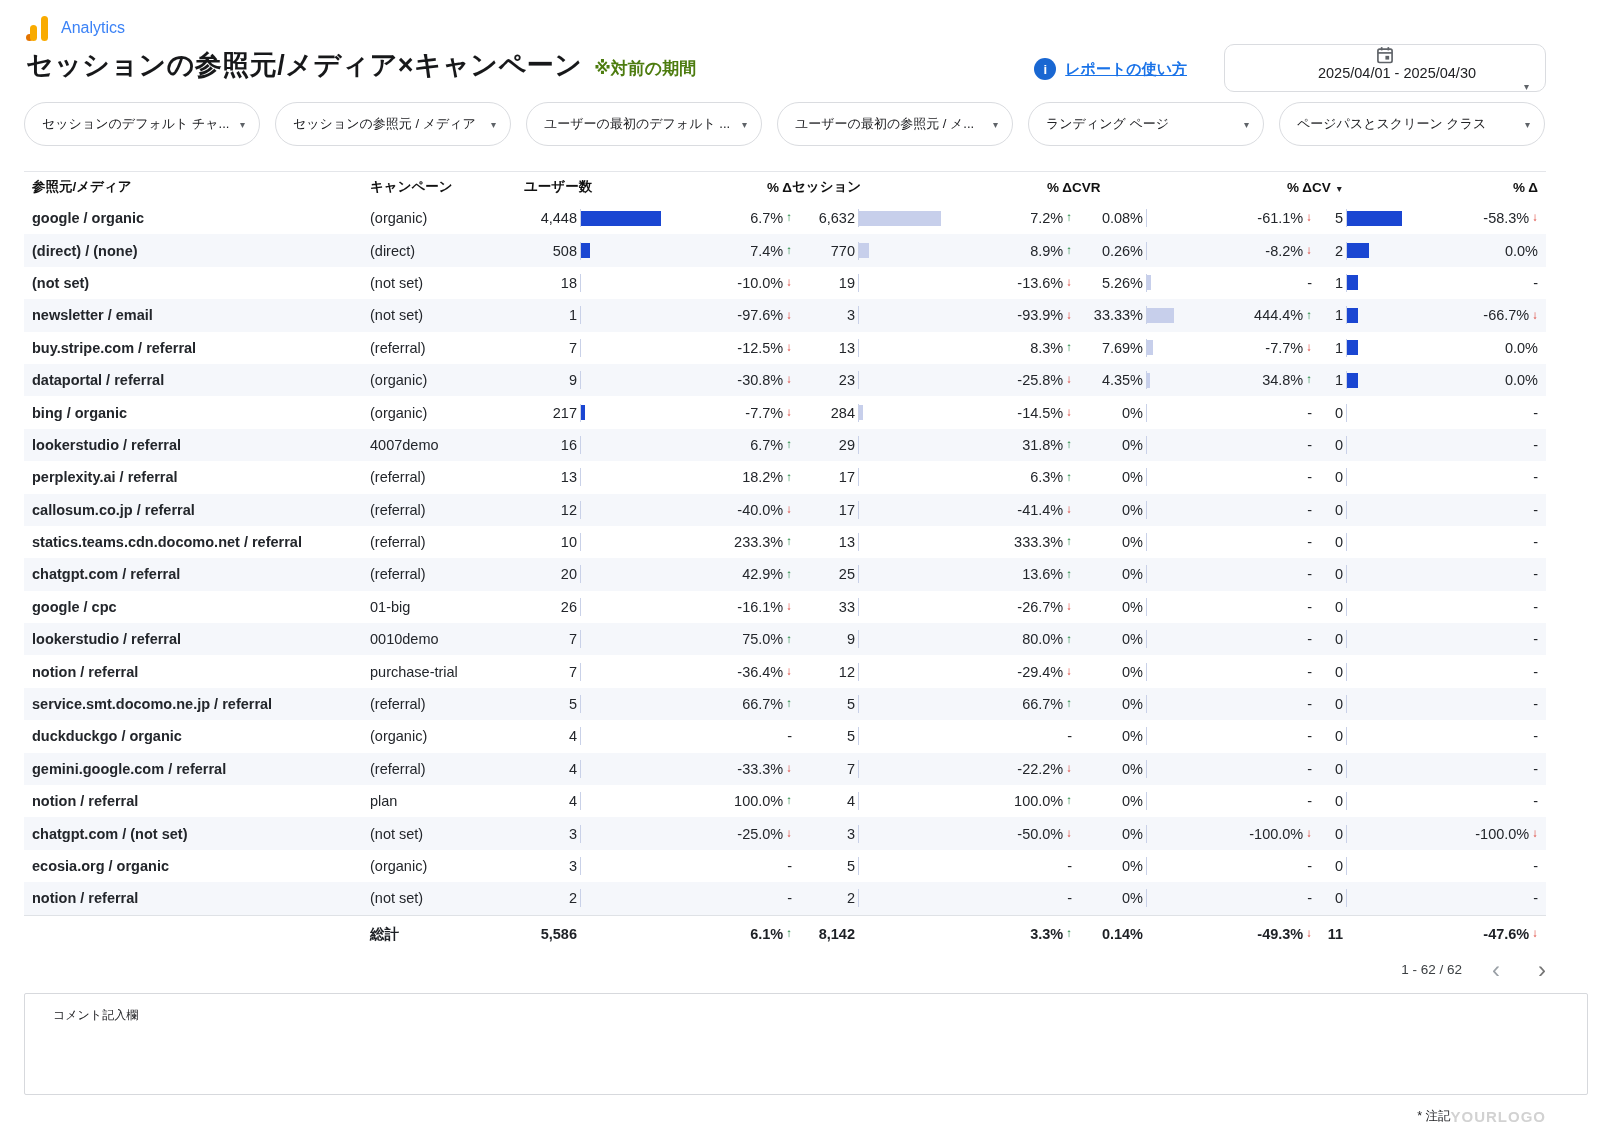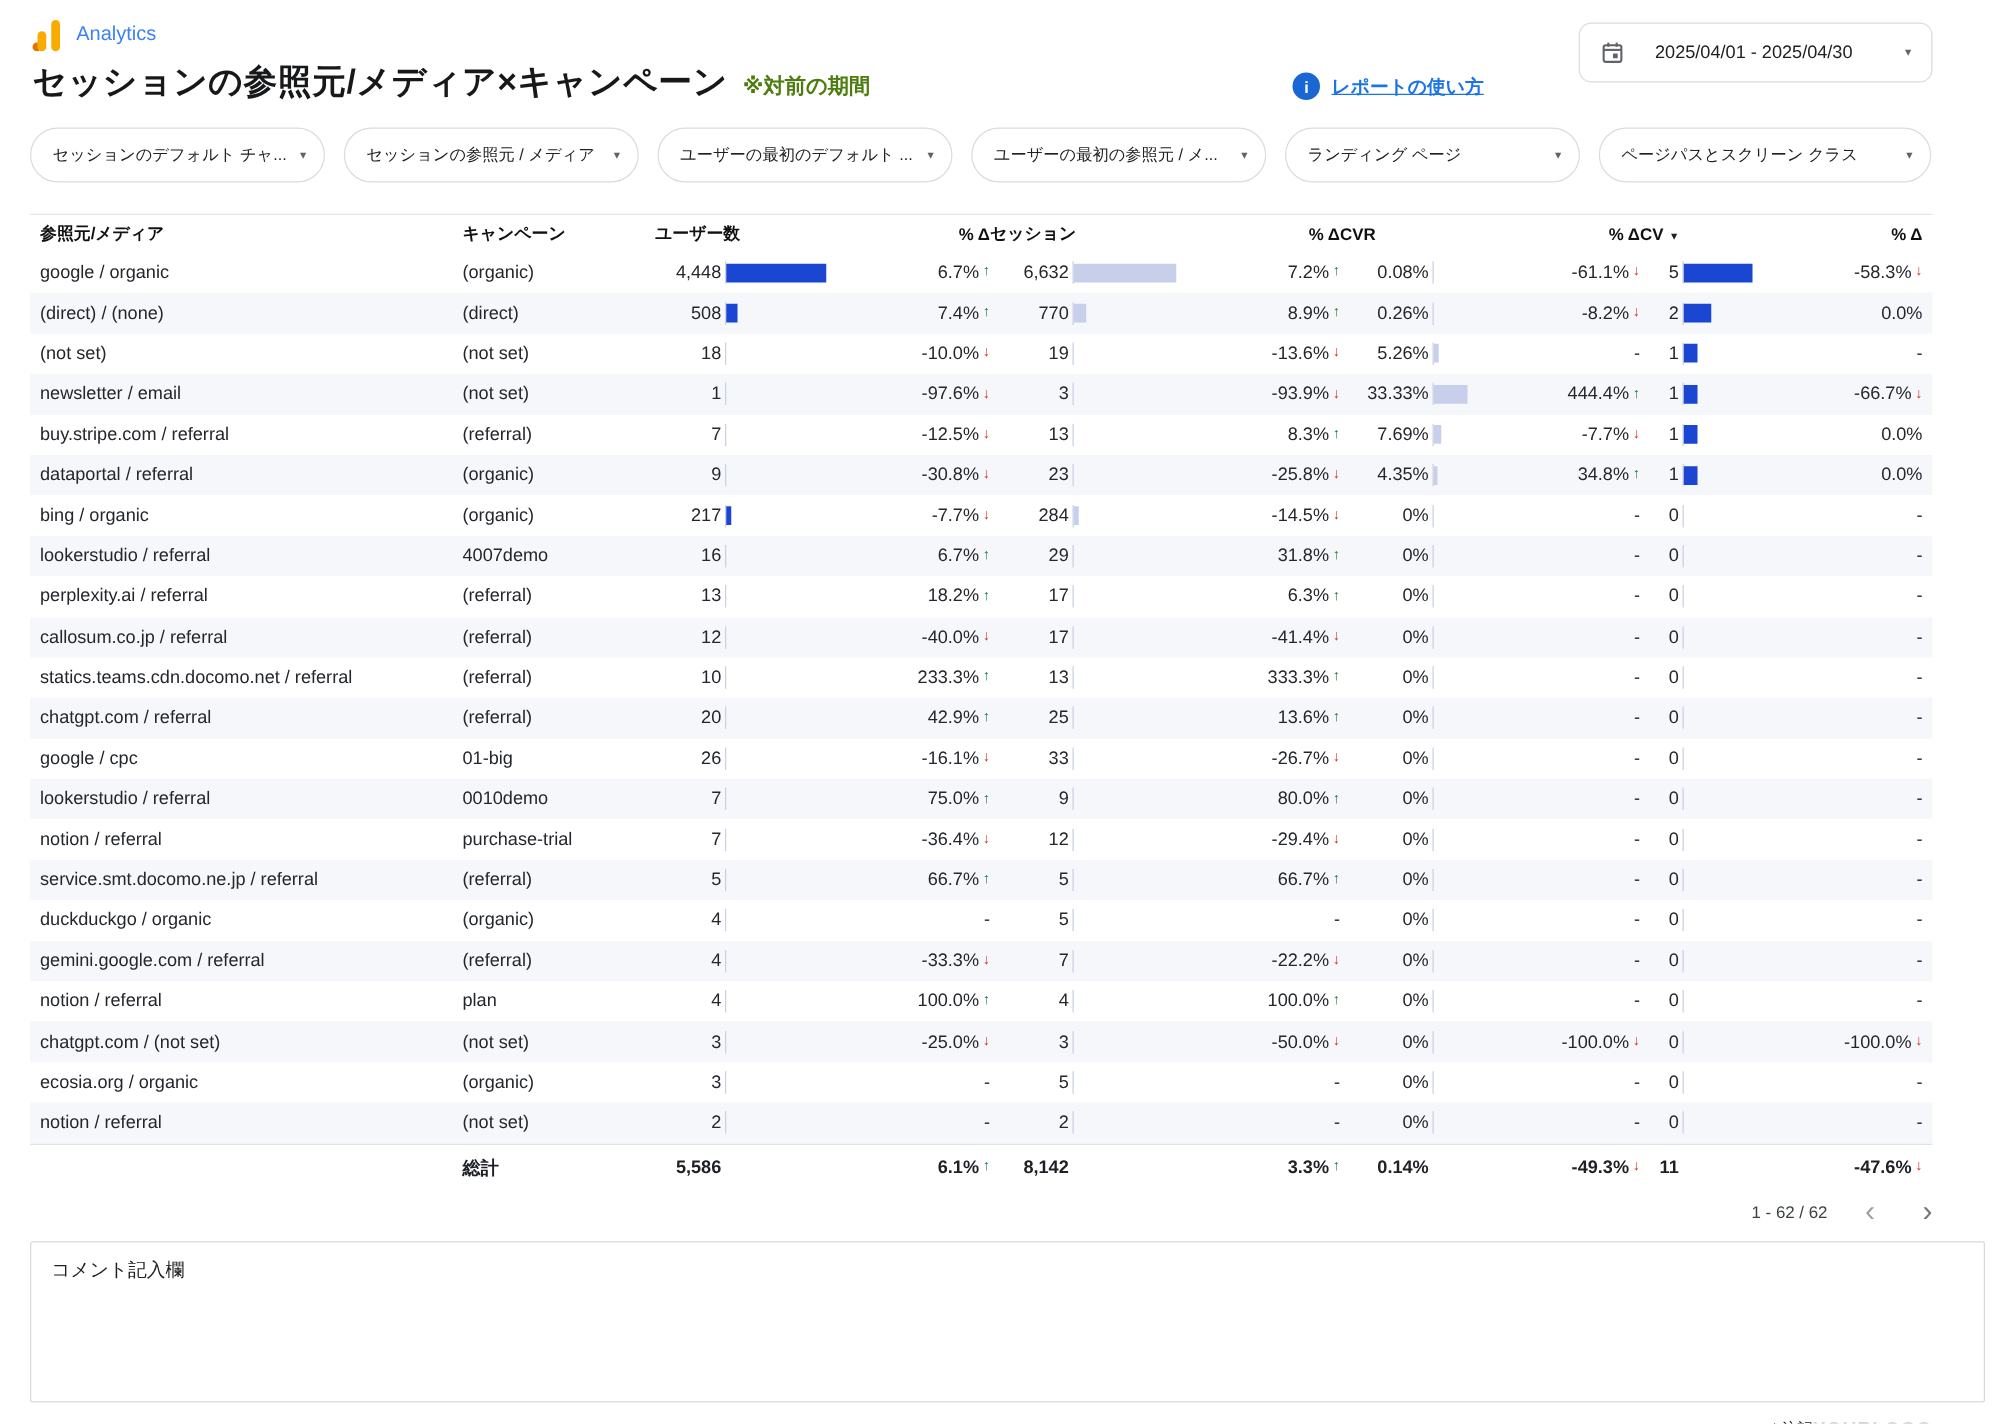--- a/index.html
+++ b/index.html
@@ -15,22 +15,22 @@
   .ga-mid  { position:absolute; right:14px; bottom:1px; width:7px; height:16px; border-radius:3.5px; background:#f9ab00; }
   .ga-dot  { position:absolute; left:2px; bottom:1px; width:7px; height:7px; border-radius:50%; background:#e37400; }
   .brand-text { font-size:16px; color:#3b82f6; }
   .title-line { margin:5px 0 0 26px; display:flex; align-items:baseline; gap:12px; }
   .page-title { font-size:27px; font-weight:700; color:#17181a; letter-spacing:.5px; }
   .title-note { font-size:17px; font-weight:700; color:#4d7c0f; }
   .help { position:absolute; top:44px; right:425px; display:flex; align-items:center; gap:9px; cursor:pointer; }
   .info-icon { width:22px; height:22px; border-radius:50%; background:#1967d2; color:#fff; font-weight:700;
     font-size:13px; display:flex; align-items:center; justify-content:center; }
   .help-link { color:#1a73e8; font-weight:700; font-size:15px; text-decoration:underline; }
-  .datechip { position:absolute; top:4px; right:66px; width:283px; height:48px; border:1px solid #dadce0;
-    border-radius:10px; display:flex; align-items:center; padding:0 16px; cursor:pointer; background:#fff; }
+  .datechip { position:absolute; top:30px; right:66px; width:322px; height:48px; border:1px solid #dadce0;
+    border-radius:10px; display:flex; align-items:center; padding:0 16px; cursor:pointer; background:#fff;flex-direction:column; }
   .datechip .dtext { font-size:14.5px; color:#202124; margin-left:24px; }
   .caret { font-size:10px; color:#5f6368; }
   .datechip .caret { margin-left:auto; }
 
   
   .filter-bar { display:flex; gap:15px; margin:19px 24px 0; }
   .chip { width:236px; height:44px; border:1px solid #dadce0; border-radius:22px; background:#fff;
     display:flex; align-items:center; padding:0 14px 0 17px; cursor:pointer; }
   .chip:last-child { width:266px; }
   .chip-label { font-size:13px; color:#202124; white-space:nowrap; overflow:hidden; flex:1; }
@@ -40,21 +40,21 @@
   .table { margin:25px 66px 0 24px; }
   .thead { display:grid; grid-template-columns:var(--cols); height:31px; align-items:center;
     border-top:1px solid #e4e6ea; font-weight:700; font-size:13.5px; color:#111; }
   .hcell { white-space:nowrap; cursor:pointer; }
   .hcell.right { text-align:right; }
   .sort-caret { font-size:10px; color:#202124; margin-left:6px; }
   .trow { display:grid; grid-template-columns:var(--cols); height:32.4px; align-items:center;
     font-size:14.5px; color:#23262b; }
   .trow.alt { background:#f5f7fb; }
   .cell.left { padding-left:6px; white-space:nowrap; overflow:hidden; }
-  .cell.src { padding-left:8px; }
+  .cell.src { padding-left:8px;font-weight:bold; }
   .cell.num { text-align:right; padding-right:3px; white-space:nowrap; }
   .barcell { height:18px; border-left:1px solid #c9d1e8; display:flex; align-items:center; }
   .bar { height:15px; }
   .solidb { background:#1a46d2; }
   .lightb { background:#c7cfeb; }
   .cell.delta { display:flex; justify-content:flex-end; align-items:center; white-space:nowrap; }
   .cell.delta.last { padding-right:8px; }
   .arr { font-size:11.5px; font-weight:700; margin-left:3px; line-height:1; }
   .arr.up { color:#188038; }
   .arr.down { color:#d93025; }
@@ -62,22 +62,22 @@
     border-top:1px solid #dfe2e6; font-weight:700; font-size:14.5px; color:#1d2025; }
   .total-row .barcell { border-left:none; }
 
   
   .pager { display:flex; justify-content:flex-end; align-items:center; height:30px;
     margin:2px 66px 0 24px; gap:30px; color:#3c4043; font-size:13.5px; }
   .pg-btn { font-size:24px; line-height:1; color:#757575; cursor:pointer; font-weight:400; }
   .pg-btn.prev { color:#9aa0a6; }
 
   
-  .comment { margin:8px 24px 0; height:129px; border:1px solid #d7d9dd; border-radius:2px;
-    padding:13px 16px; font-size:15px; color:#202124; background:#fff; }
+  .comment { margin:8px 24px 0; height:102px; border:1px solid #d7d9dd; border-radius:2px;
+    padding:13px 28px; font-size:12px; color:#202124; background:#fff; }
   .foot { margin:13px 24px 0; display:flex; justify-content:flex-end; align-items:center; }
   .note { font-size:12.5px; color:#202124; }
   .watermark { font-size:15px; font-weight:800; color:#d2d2d2; letter-spacing:1px; margin-right:42px; }
 </style>
 </head>
 <body>
 
 <div class="topbar">
   <div class="brand">
     <span class="ga-logo">

